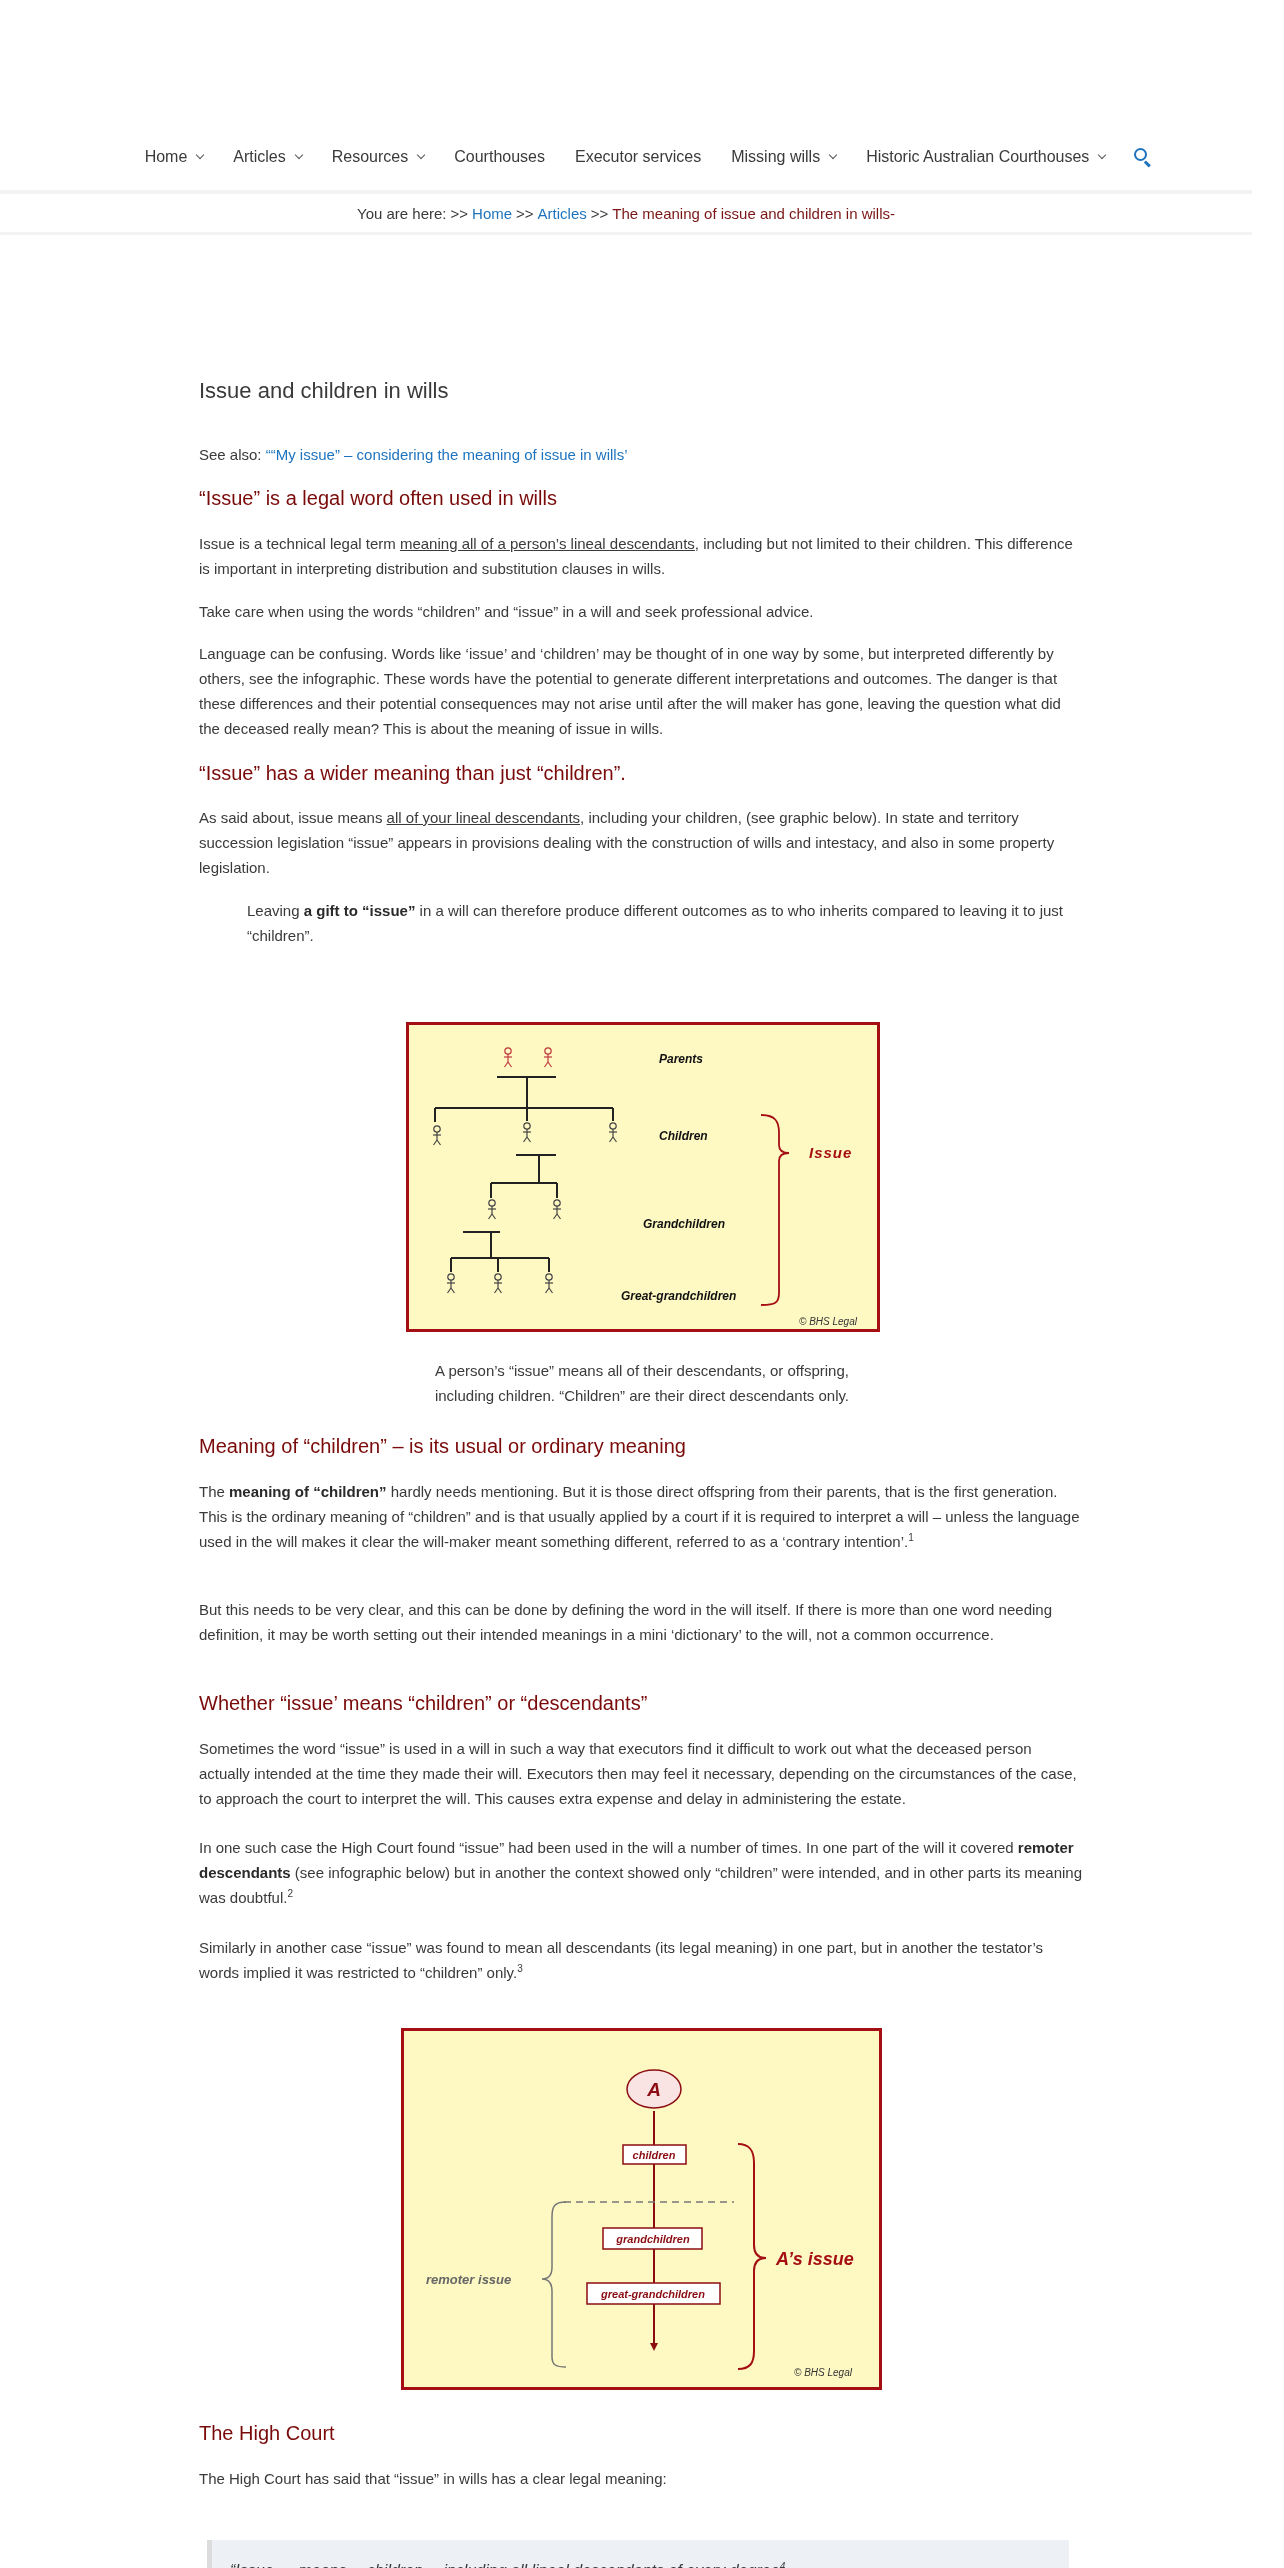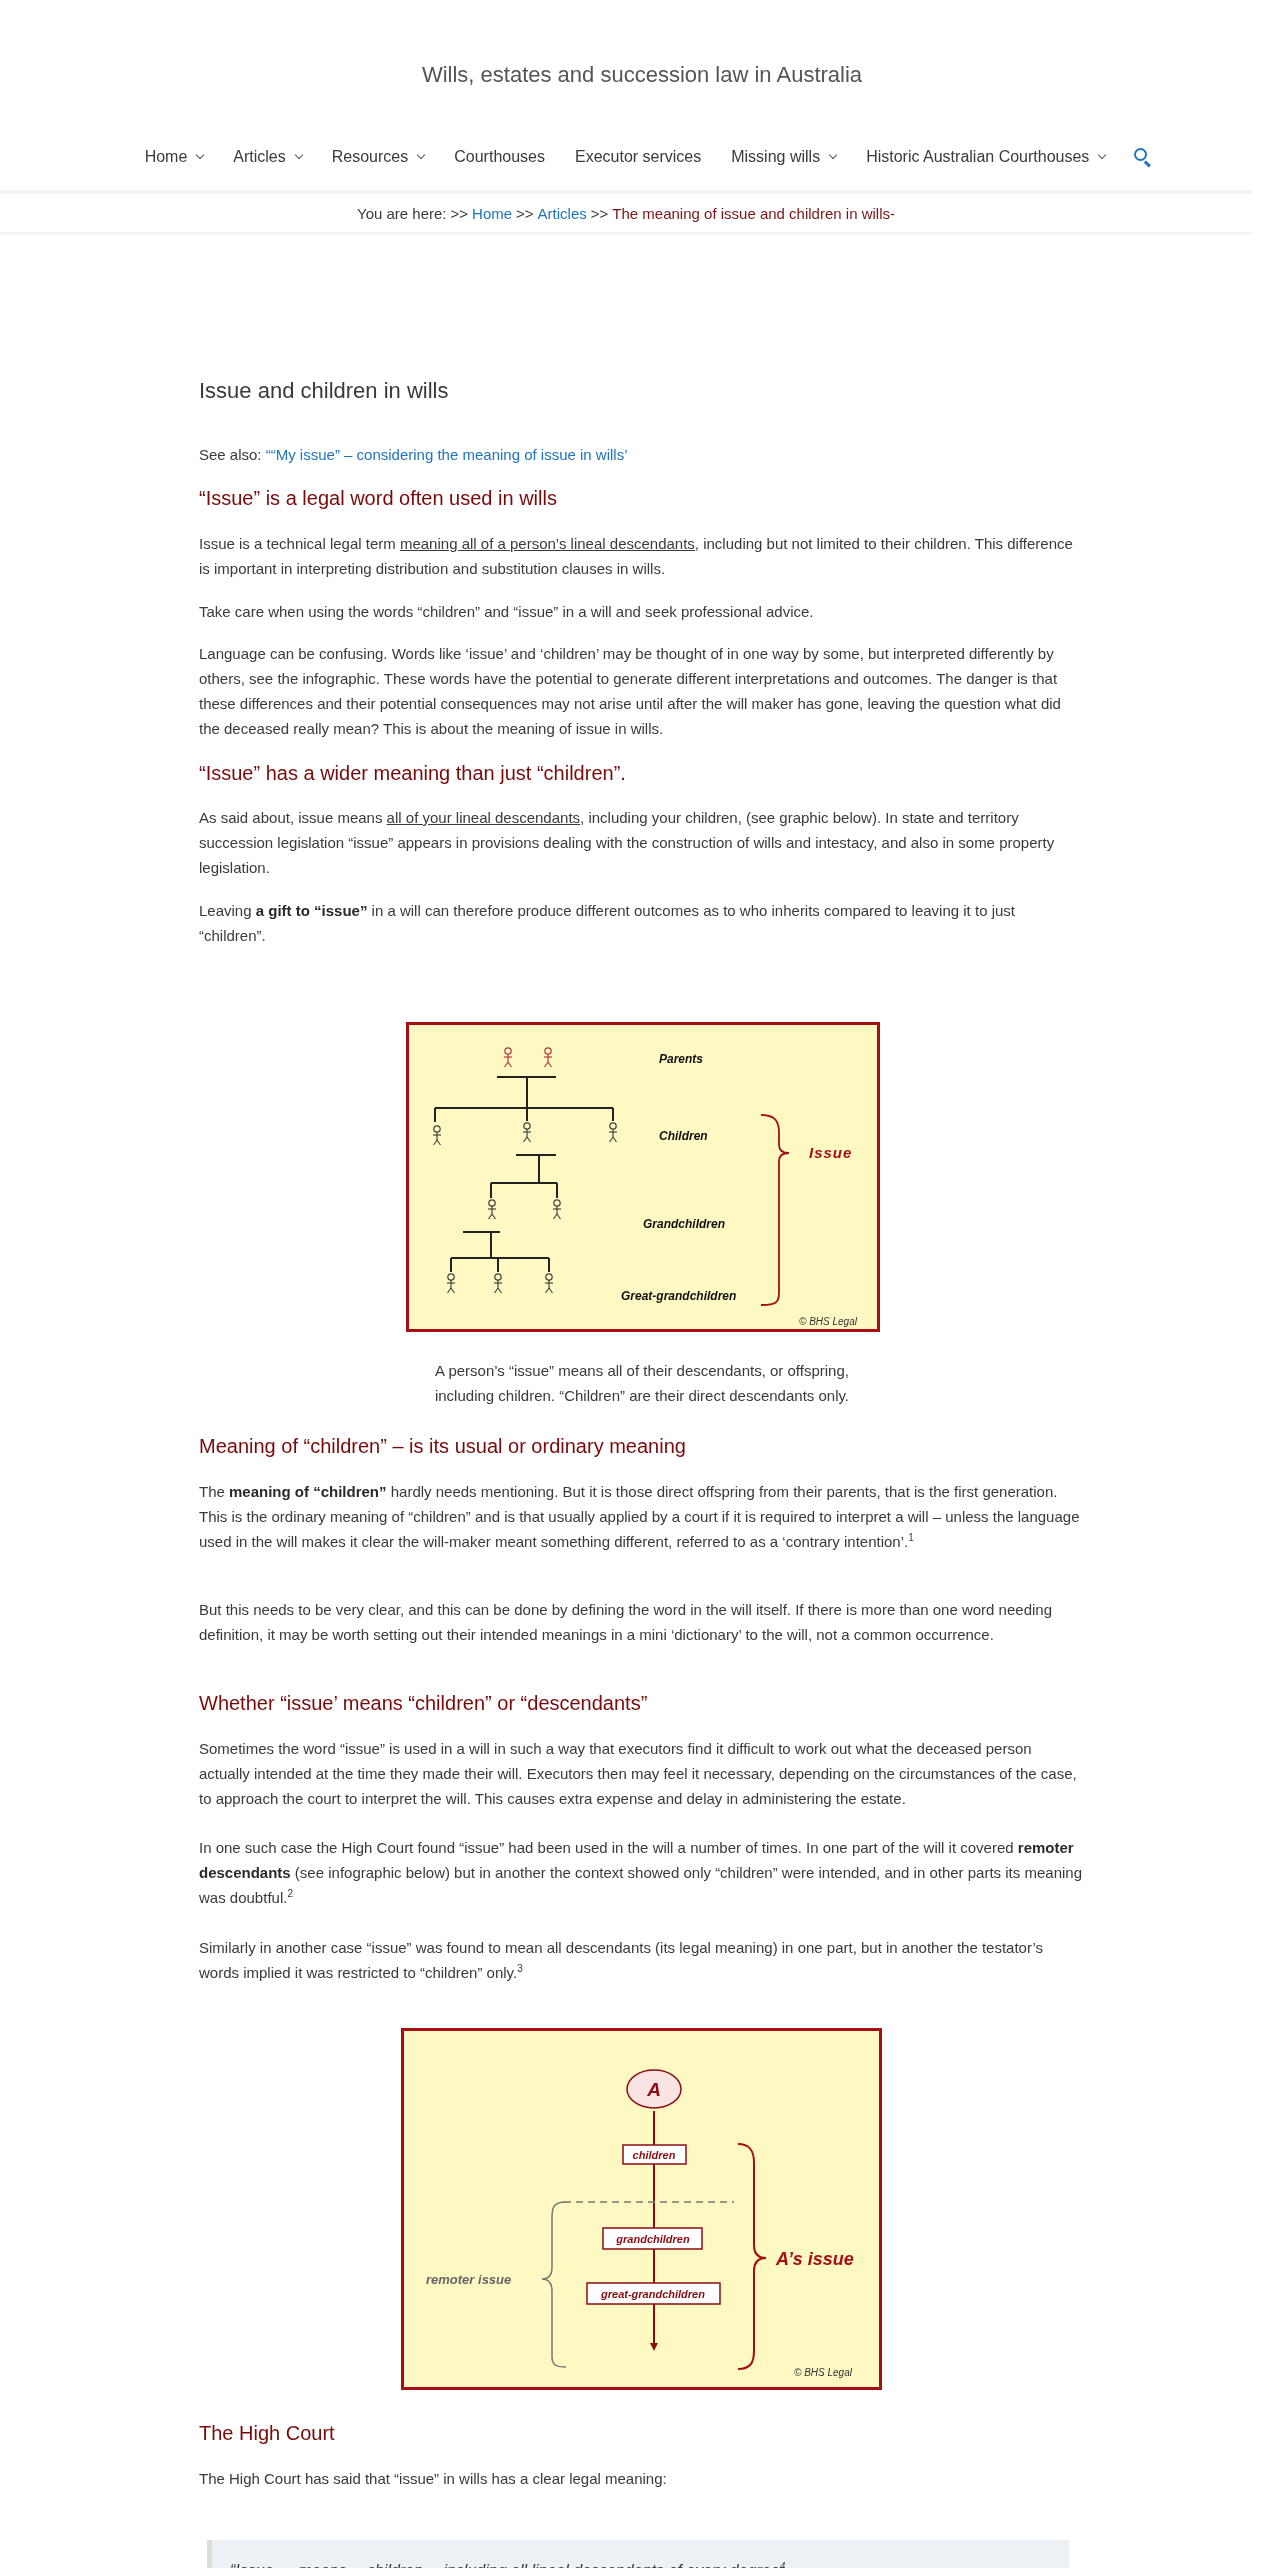--- a/index.html
+++ b/index.html
@@ -39,21 +39,20 @@
 
   .blockquote { position: absolute; left: 8px; top: 2540px; width: 862px; height: 60px; background: #edf1f5; border-left: 5px solid #dcdcdc; }
   .bq-text { position: absolute; left: 18px; top: 22px; font-size: 16px; color: #3a3a3a; font-style: italic; white-space: nowrap; }
 
   svg text { font-family: "Liberation Sans", sans-serif; }
 </style>
 </head>
 <body>
 
 <header class="site-header">
-  <div class="site-tagline">Wills, estates and succession law in Australia</div>
 
   <nav class="main-nav">
     <div class="nav-item">
       <span>Home</span>
         <span class="chev"></span>
     </div>
     <div class="nav-item">
       <span>Articles</span>
         <span class="chev"></span>
     </div>
@@ -108,21 +107,21 @@
   <p class="abs body" style="top:599px;">Take care when using the words “children” and “issue” in a will and seek professional advice.</p>
 
   <p class="abs body" style="top:641px;">Language can be confusing. Words like ‘issue’ and ‘children’ may be thought of in one way by some, but interpreted differently by others, see the infographic.  These words have the potential to generate different interpretations and outcomes.  The danger is that these differences and their potential consequences may not arise until after the will maker has gone, leaving the question what did the deceased really mean?  This is about the meaning of issue in wills.</p>
 
   <h2 class="abs sec" style="top:760px;">“Issue” has a wider meaning than just “children”.</h2>
 
   <p class="abs body" style="top:805px;">
     <span>As said about, issue means </span><span class="u">all of your lineal descendants</span><span>, including your children, (see graphic below).  In state and territory succession legislation “issue” appears in provisions dealing with the construction of wills and intestacy, and also in some property legislation.</span>
   </p>
 
-  <p class="abs body" style="top:898px;">
+  <p class="abs body" style="top:898px;margin-left:48px;">
     <span>Leaving </span><b>a gift to “issue”</b><span> in a will can therefore produce different outcomes as to who inherits compared to leaving it to just “children”.</span>
   </p>
 </main>
 
 <div class="figure" style="left:406px; top:1022px; width:474px; height:310px;">
   <svg width="468" height="304" viewBox="0 0 468 304">
     <g stroke="#222" stroke-width="2" fill="none">
 
       <line x1="88" y1="52" x2="147" y2="52"></line>
       <line x1="118" y1="52" x2="118" y2="83"></line>

